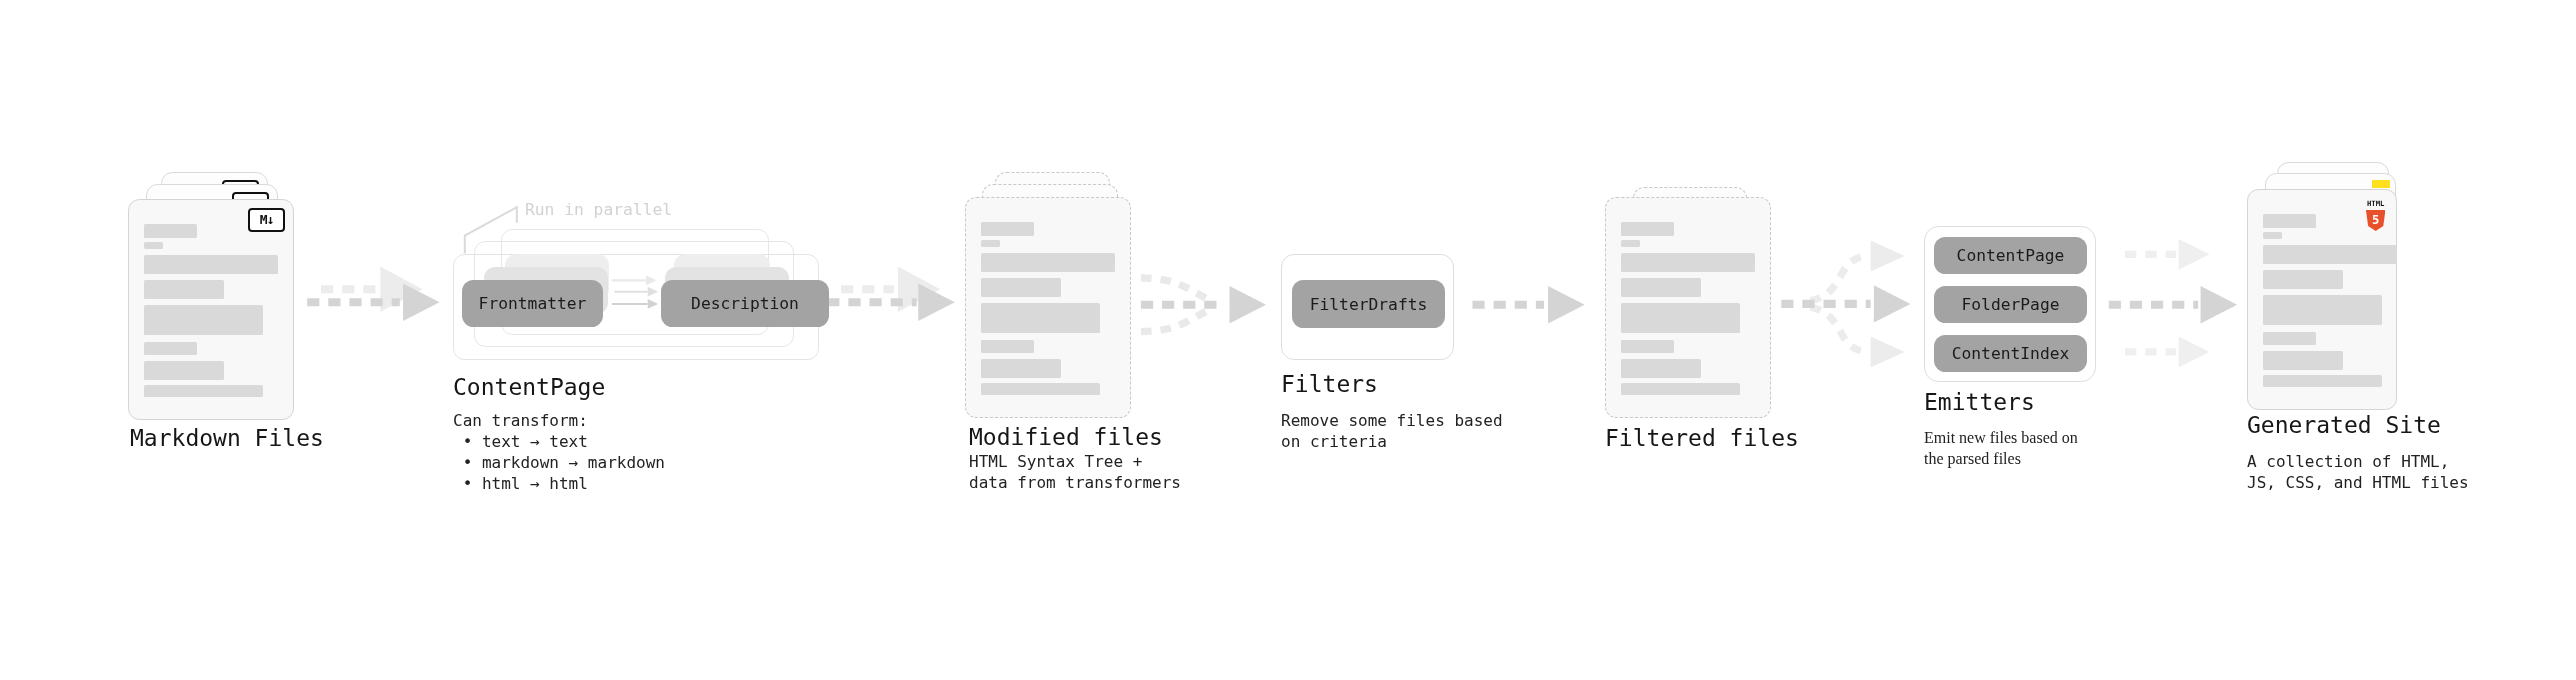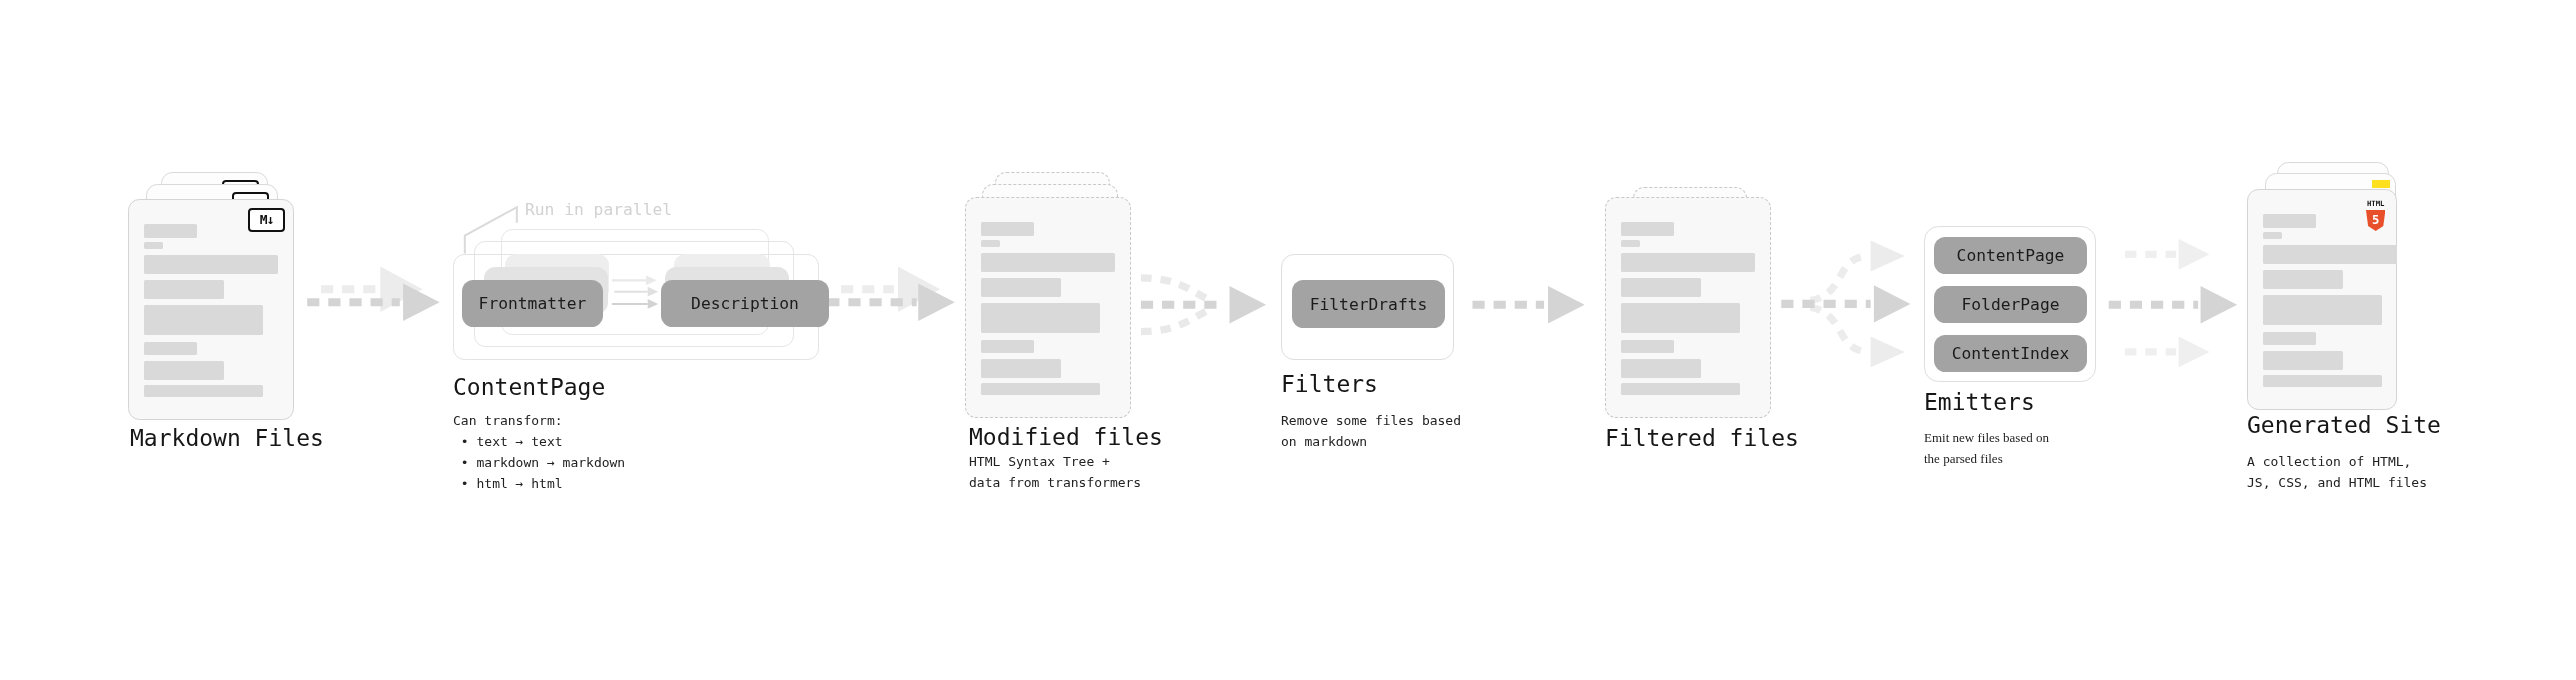--- a/index.html
+++ b/index.html
@@ -44,21 +44,21 @@
   .wbox{position:absolute;border:1.6px solid #dedede;border-radius:13px;box-sizing:border-box;background:#ffffff;}
   .pill{
     position:absolute;background:#a3a3a3;border-radius:11.4px;
     display:flex;align-items:center;justify-content:center;
     font-size:16.3px;color:#1b1b1b;white-space:pre;
   }
   .pill.ghost1{background:#e3e3e3;}
   .pill.ghost2{background:#eeeeee;}
   
   .stage-label{position:absolute;font-size:23px;line-height:23px;color:#161616;white-space:pre;}
-  .stage-desc{position:absolute;font-size:13px;line-height:21px;color:#222;}
+  .stage-desc{position:absolute;font-size:16px;line-height:21px;color:#222;}
   .stage-desc div{white-space:pre;}
   .parallel-note{position:absolute;font-size:16.3px;line-height:16.3px;color:#d2d2d2;white-space:pre;}
   .arrows{position:absolute;left:0;top:0;}
 </style>
 </head>
 <body>
 
 <div id="canvas">
 
   <svg class="arrows" width="2576" height="681" viewBox="0 0 3170 838">
@@ -172,21 +172,21 @@
   <div class="stage-desc" style="left:969px;top:451px;">
     <div>HTML Syntax Tree +</div>
     <div>data from transformers</div>
   </div>
 
   <div class="wbox" style="left:1281px;top:254px;width:173px;height:106px;"></div>
   <div class="pill" style="left:1292px;top:280px;width:153px;height:48px;">FilterDrafts</div>
   <div class="stage-label" style="left:1281px;top:373px;text-align:right;">Filters</div>
   <div class="stage-desc" style="left:1281px;top:410px;">
     <div>Remove some files based</div>
-    <div>on markdown</div>
+    <div>on criteria</div>
   </div>
 
   <div class="card dashed back" style="left:1633px;top:187px;width:114px;"></div>
   <div class="card dashed" style="left:1605px;top:197px;width:166px;">
       <div class="bar" style="left: 15.4px; top: 23.6px; width: 53px; height: 14px; background: rgb(217, 217, 217);"></div>
       <div class="bar" style="left: 15.4px; top: 42px; width: 18.7px; height: 6.5px; background: rgb(217, 217, 217);"></div>
       <div class="bar" style="left: 15.4px; top: 55px; width: 134px; height: 18.7px; background: rgb(217, 217, 217);"></div>
       <div class="bar" style="left: 15.4px; top: 80px; width: 80px; height: 18.7px; background: rgb(217, 217, 217);"></div>
       <div class="bar" style="left: 15.4px; top: 105px; width: 119px; height: 30px; background: rgb(217, 217, 217);"></div>
       <div class="bar" style="left: 15.4px; top: 142px; width: 53px; height: 13px; background: rgb(217, 217, 217);"></div>

